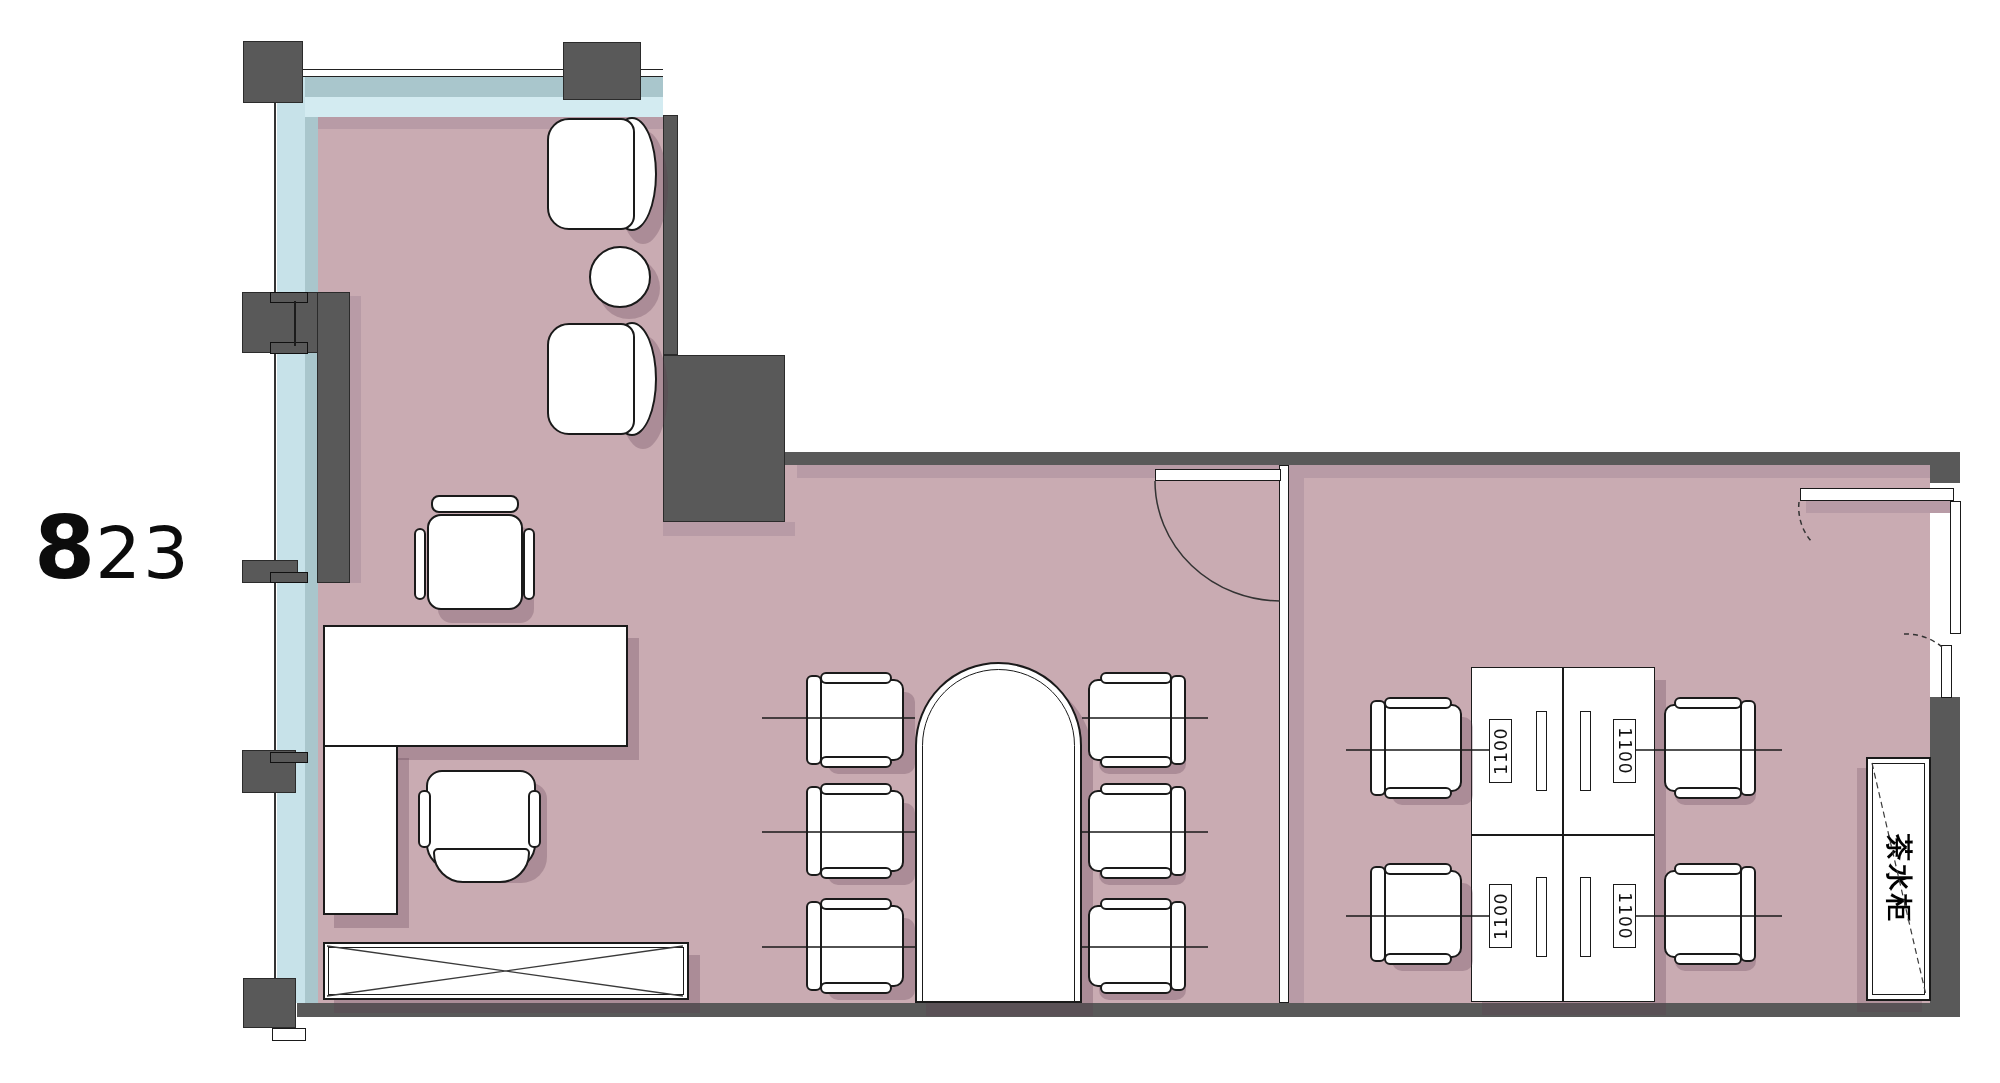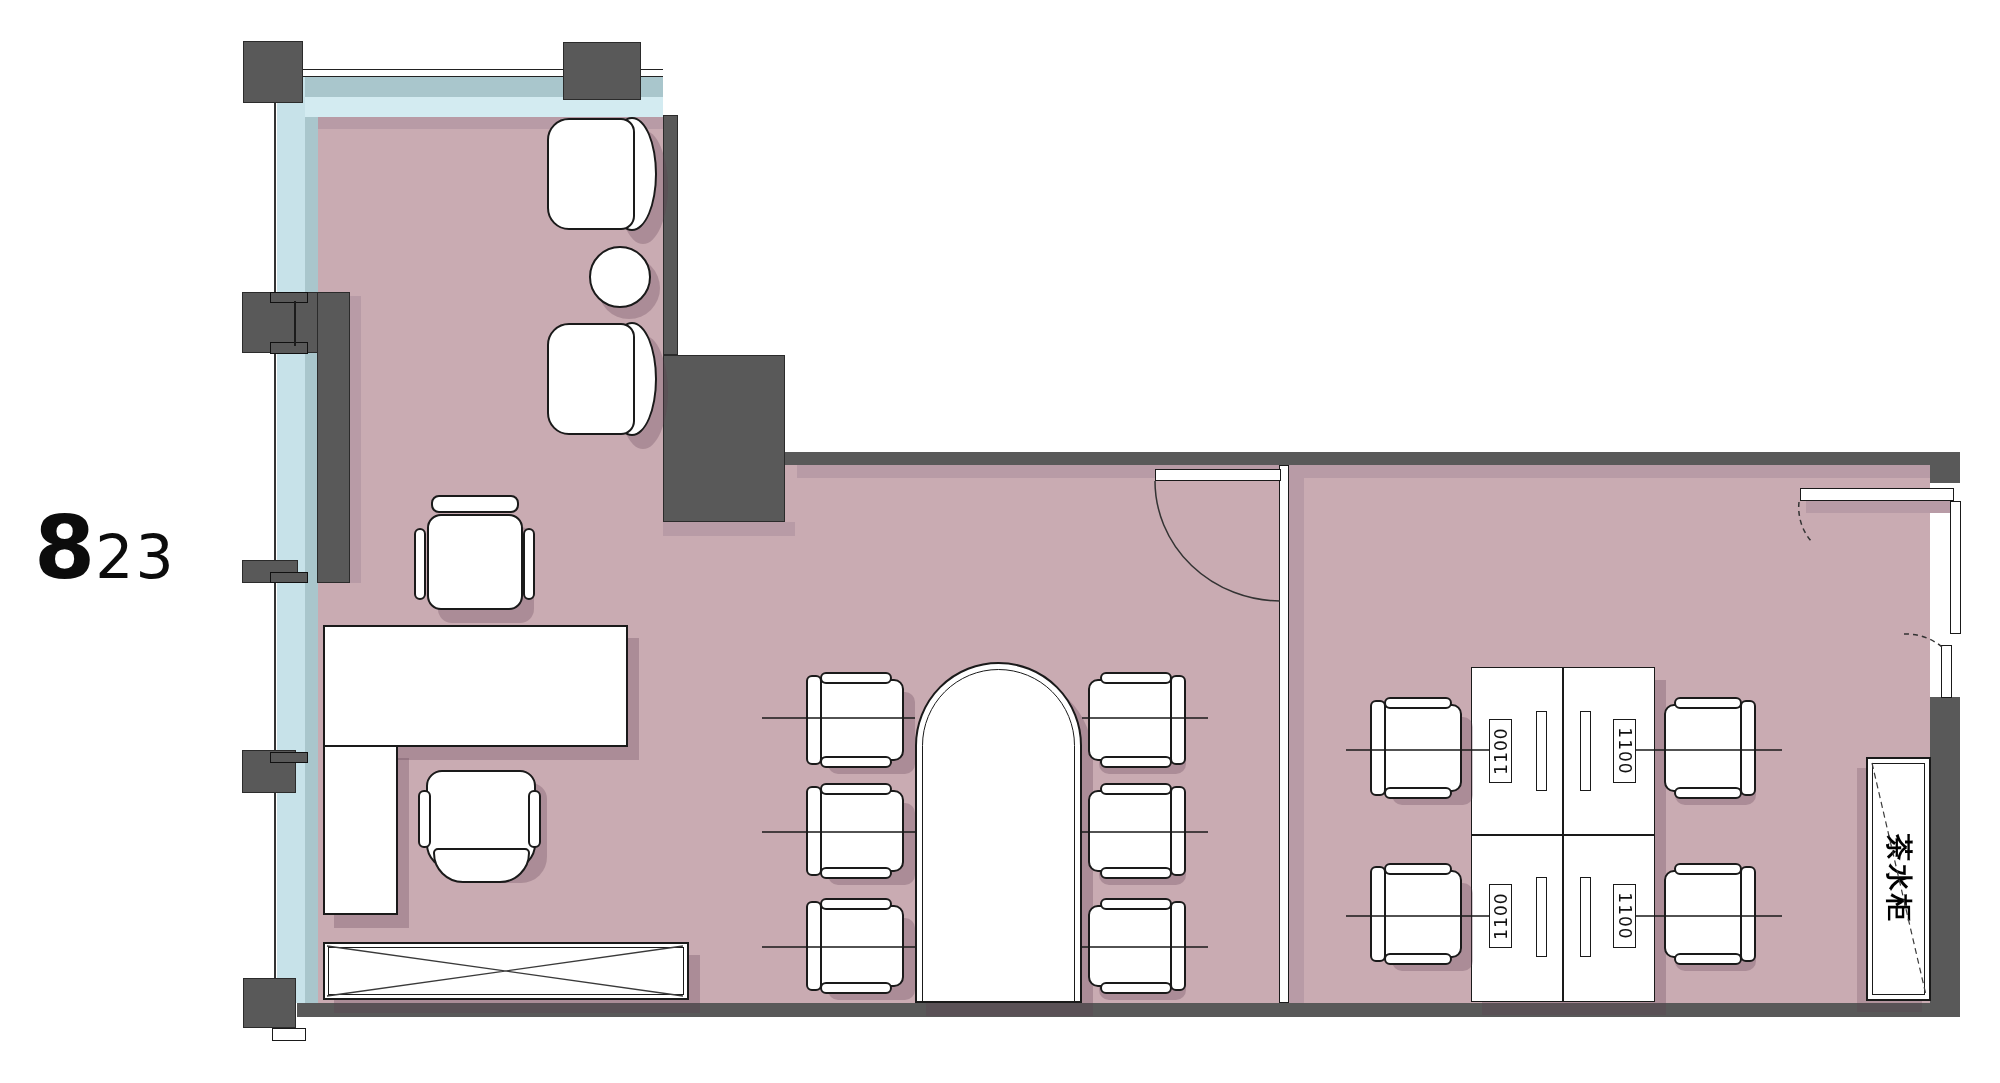--- a/index.html
+++ b/index.html
@@ -46,21 +46,21 @@
                   box-shadow:11px 13px 0 rgba(93,58,76,0.27);}
   .lounge .l-body{background:#fff;border:2px solid #1a1a1a;border-radius:22px 14px 14px 22px;}
 
   .label-1100{border:1px solid #1a1a1a;background:#fff;display:flex;align-items:center;justify-content:center;
               font-size:17px;letter-spacing:1px;color:#111;}
   .rot-ccw{transform:rotate(-90deg);}
   .rot-cw{transform:rotate(90deg);}
 
   #unit-label{left:34px;top:504px;display:flex;align-items:baseline;color:#0c0c0c;}
   #unit-label .big{font-size:88px;font-weight:700;line-height:1;}
-  #unit-label .small{font-size:60px;font-weight:400;line-height:1;letter-spacing:2px;}
+  #unit-label .small{font-size:72px;font-weight:400;line-height:1;letter-spacing:2px;}
 
   #cab-label{left:50%;top:50%;transform:translate(-50%,-50%) rotate(90deg);
              font-size:27px;font-weight:600;color:#000;white-space:nowrap;letter-spacing:3px;}
 
   svg.overlay{left:0;top:0;pointer-events:none;}
 </style>
 </head>
 <body>
 
 <div id="plan">

